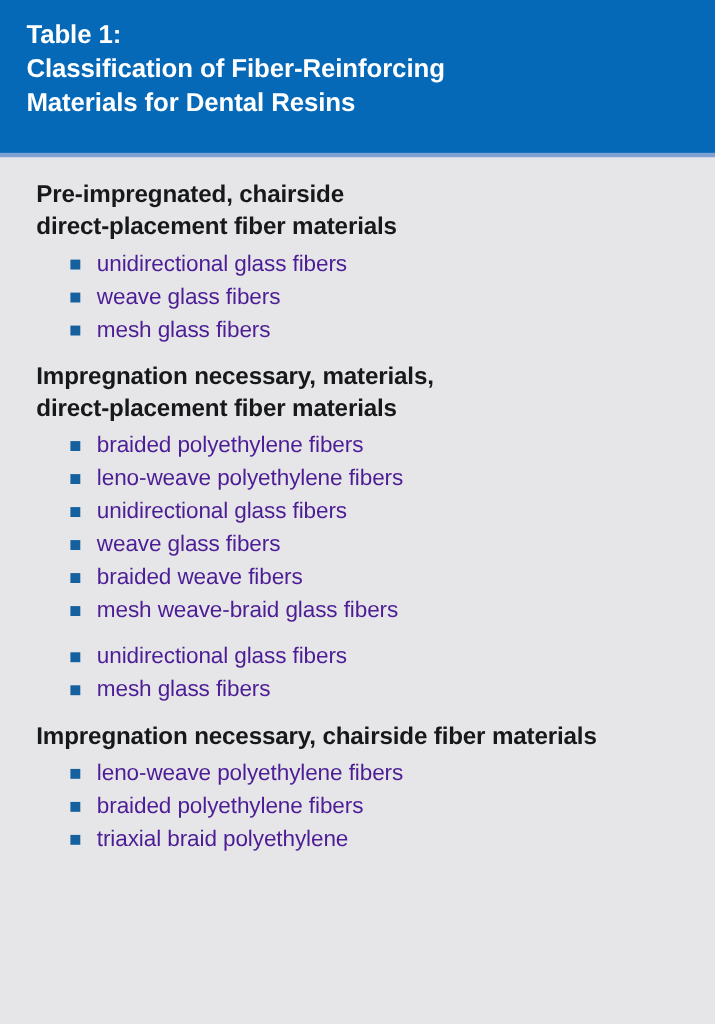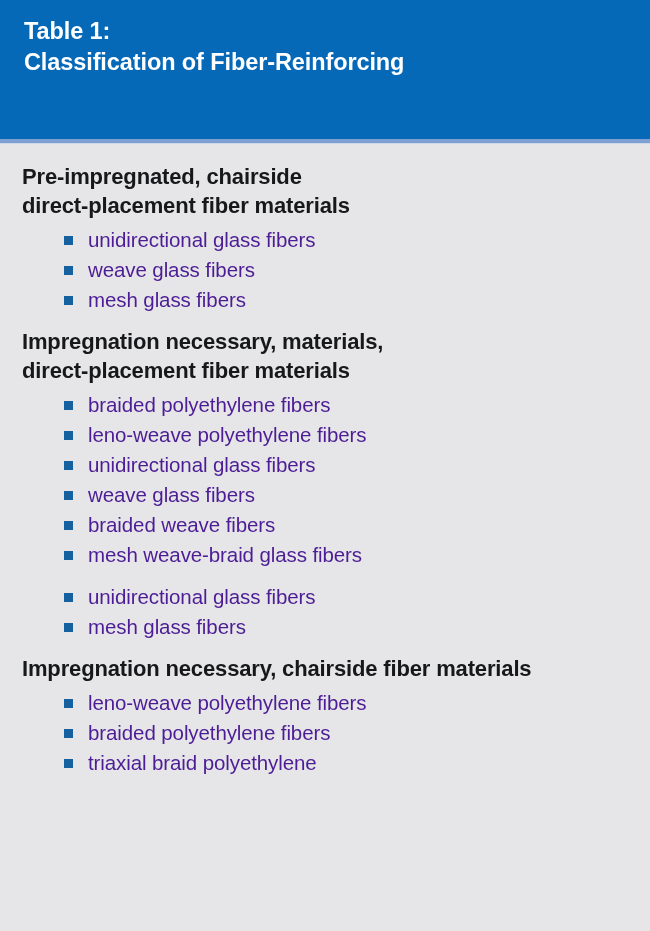--- a/index.html
+++ b/index.html
@@ -67,21 +67,21 @@
 
   .section {
     margin: 0 0 6px 0;
   }
   .section-heading {
     color: #17181a;
     font-size: 22px;
     font-weight: bold;
     line-height: 29px;
     letter-spacing: -0.15px;
-    margin: 0 0 5px 0;
+    margin: 0 0 5px 11px;
   }
   .section-heading .heading-line {
     display: block;
     white-space: nowrap;
   }
 
   .bullet-list {
     list-style: none;
     margin: 0 0 12px 0;
     padding: 0 0 0 42px;
@@ -110,20 +110,21 @@
 </style>
 </head>
 <body>
 
 <div class="table-card">
 
   <div class="table-header">
     <h1 class="table-header-title">
       <span class="title-line">Table 1:</span>
       <span class="title-line">Classification of Fiber-Reinforcing</span>
+      <span class="title-line">Materials for Dental Resins</span>
     </h1>
   </div>
   <div class="header-rule"></div>
   <div class="header-rule-inner"></div>
 
   <div class="table-body">
 
     <div class="section">
       <div class="section-heading">
         <span class="heading-line">Pre-impregnated, chairside</span>

